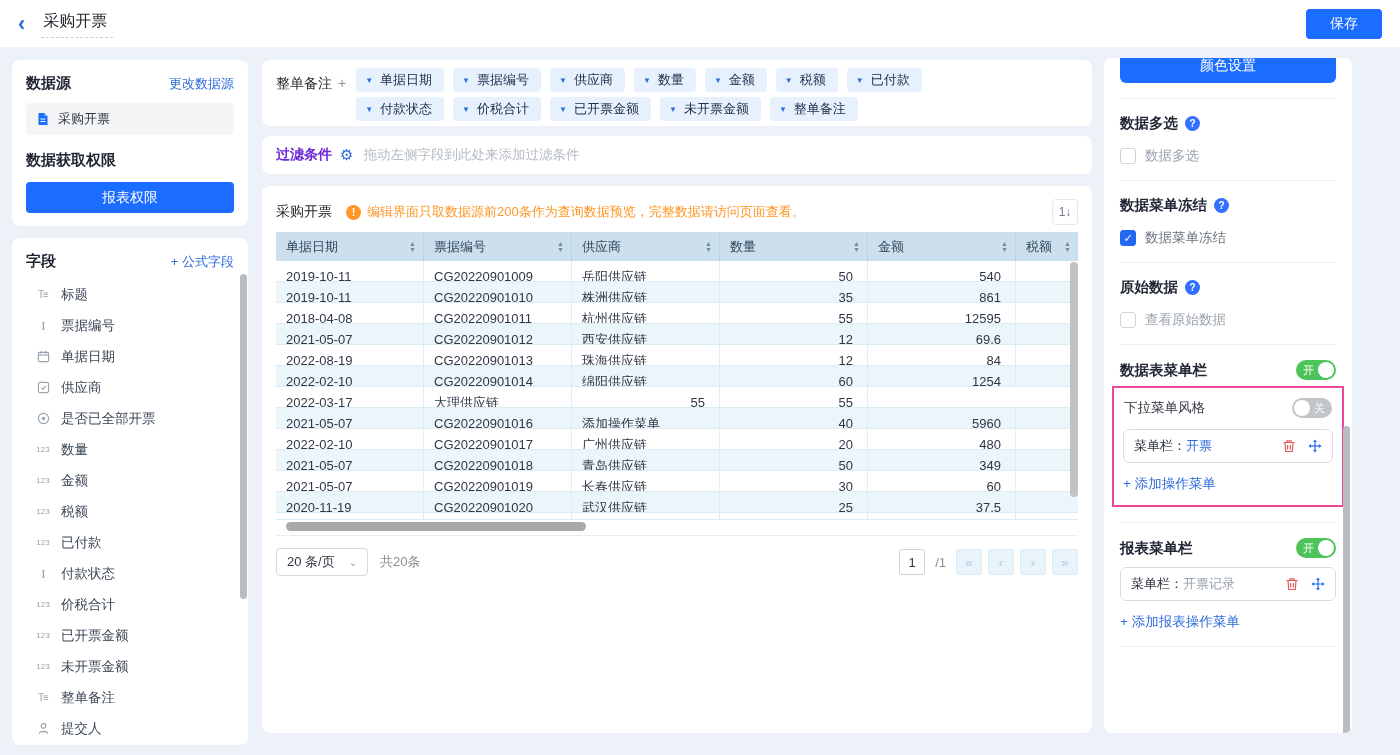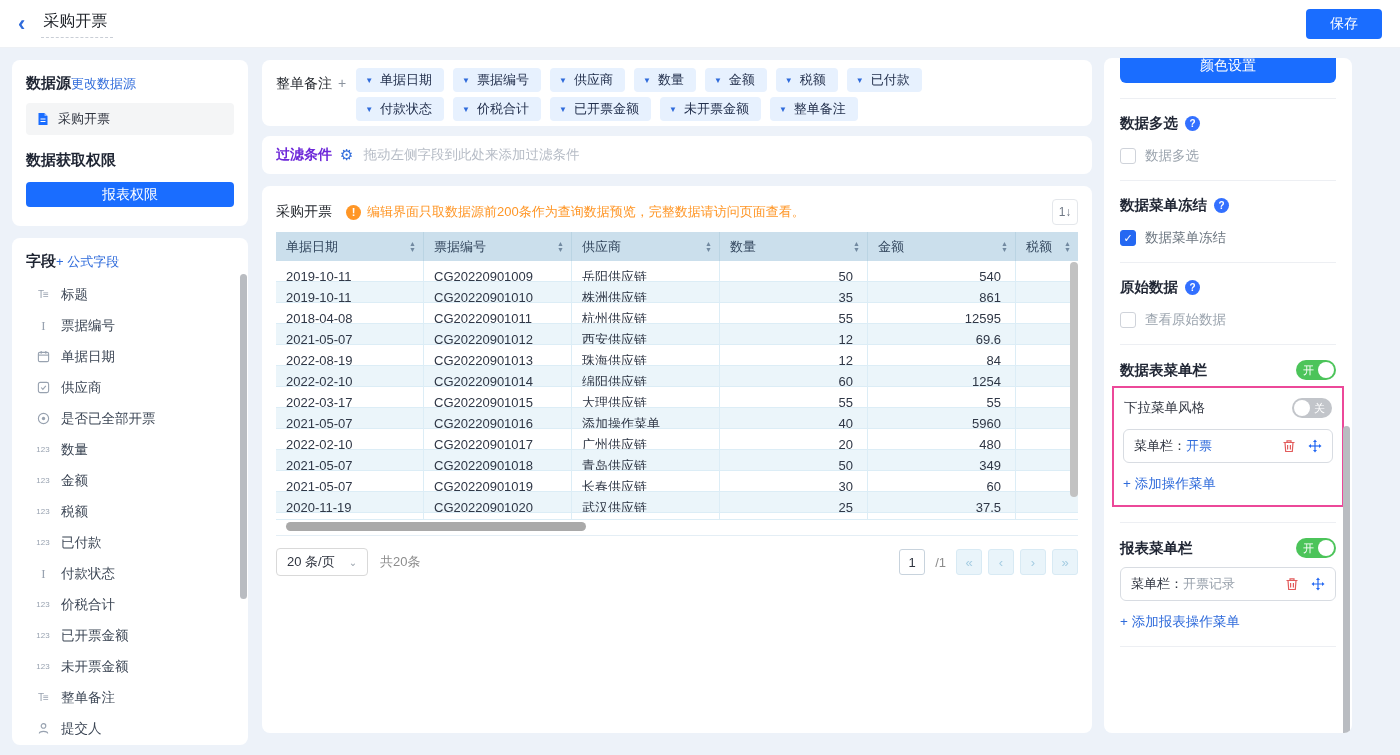--- a/index.html
+++ b/index.html
@@ -15,28 +15,28 @@
   .topbar { position:absolute; top:0; left:0; right:0; height:48px; background:#fff;
     border-bottom:1px solid #eef1f5; display:flex; align-items:center; padding:0 18px; z-index:5; }
   .back { color:#2f6bdb; font-size:22px; font-weight:bold; line-height:1; margin-right:16px; cursor:pointer; }
   .pg-title { font-size:16px; color:#1f2329; padding:2px 6px 5px 2px; border-bottom:1px dashed #c9ced6; }
   .save-btn { margin-left:auto; background:#1a6dff; color:#fff; border:none; border-radius:4px;
     height:30px; padding:0 24px; font-size:14px; cursor:pointer; }
 
   
   .lcard1 { left:12px; top:60px; width:236px; height:166px; padding:14px; }
   .lcard2 { left:12px; top:238px; width:236px; height:507px; padding:14px; }
-  .sec-head { display:flex; align-items:center; }
+  .sec-head { display:flex; justify-content:space-between; align-items:center; }
   .sec-title { font-size:15px; font-weight:bold; color:#1f2533; }
   .blue-link { color:#2f6bdb; font-size:13px; cursor:pointer; }
   .ds-item { margin-top:10px; background:#f4f5f6; border-radius:4px; height:32px;
     display:flex; align-items:center; gap:8px; padding:0 10px; font-size:13px; color:#303540; }
   .doc-ic { width:14px; height:14px; color:#1a6dff; }
   .perm-head { margin-top:16px; font-size:15px; font-weight:bold; color:#1f2533; }
-  .perm-btn { margin-top:12px; width:100%; height:25px; background:#1a6dff; color:#fff;
+  .perm-btn { margin-top:12px; width:100%; height:31px; background:#1a6dff; color:#fff;
     border:none; border-radius:4px; font-size:14px; cursor:pointer; }
   .field-list { margin-top:8px; }
   .field-item { height:31px; display:flex; align-items:center; gap:9px; padding-left:8px; cursor:grab; }
   .fi-ic { width:18px; text-align:center; color:#98a2b0; flex:none; display:flex; justify-content:center; }
   .fi-glyph { font-size:10px; letter-spacing:-1px; }
   .fi-serif { font-family:"Liberation Serif","DejaVu Serif",serif; font-size:13px; }
   .fi-num { font-size:8px; letter-spacing:0; }
   .fi-svg { width:13px; height:13px; stroke-width:1.2; }
   .field-label { color:#3c4655; font-size:13.5px; }
   .vthumb { position:absolute; background:#b9bcc1; border-radius:4px; width:7px; }
@@ -443,21 +443,20 @@
         <div class="g-row alt">
           <div class="g-cell w148">2022-02-10</div>
           <div class="g-cell w148">CG20220901014</div>
           <div class="g-cell w148">绵阳供应链</div>
           <div class="g-cell w148 num">60</div>
           <div class="g-cell w148 num">1254</div>
           <div class="g-cell grow"></div>
         </div>
         <div class="g-row">
           <div class="g-cell w148">2022-03-17</div>
-          <div class="g-cell w148">CG20220901015</div>
           <div class="g-cell w148">大理供应链</div>
           <div class="g-cell w148 num">55</div>
           <div class="g-cell w148 num">55</div>
           <div class="g-cell grow"></div>
         </div>
         <div class="g-row alt">
           <div class="g-cell w148">2021-05-07</div>
           <div class="g-cell w148">CG20220901016</div>
           <div class="g-cell w148">添加操作菜单</div>
           <div class="g-cell w148 num">40</div>

